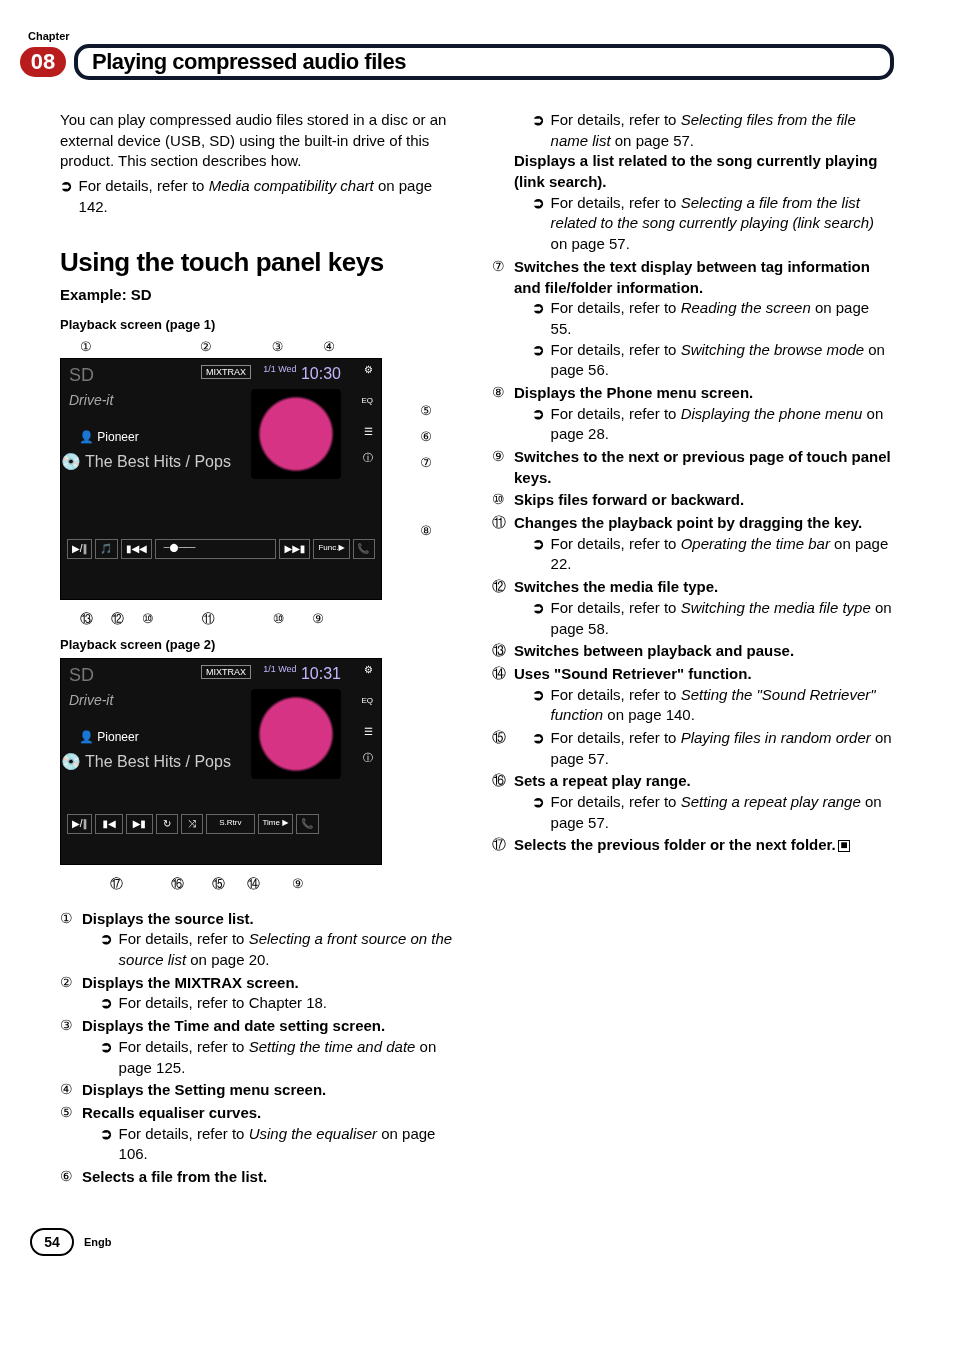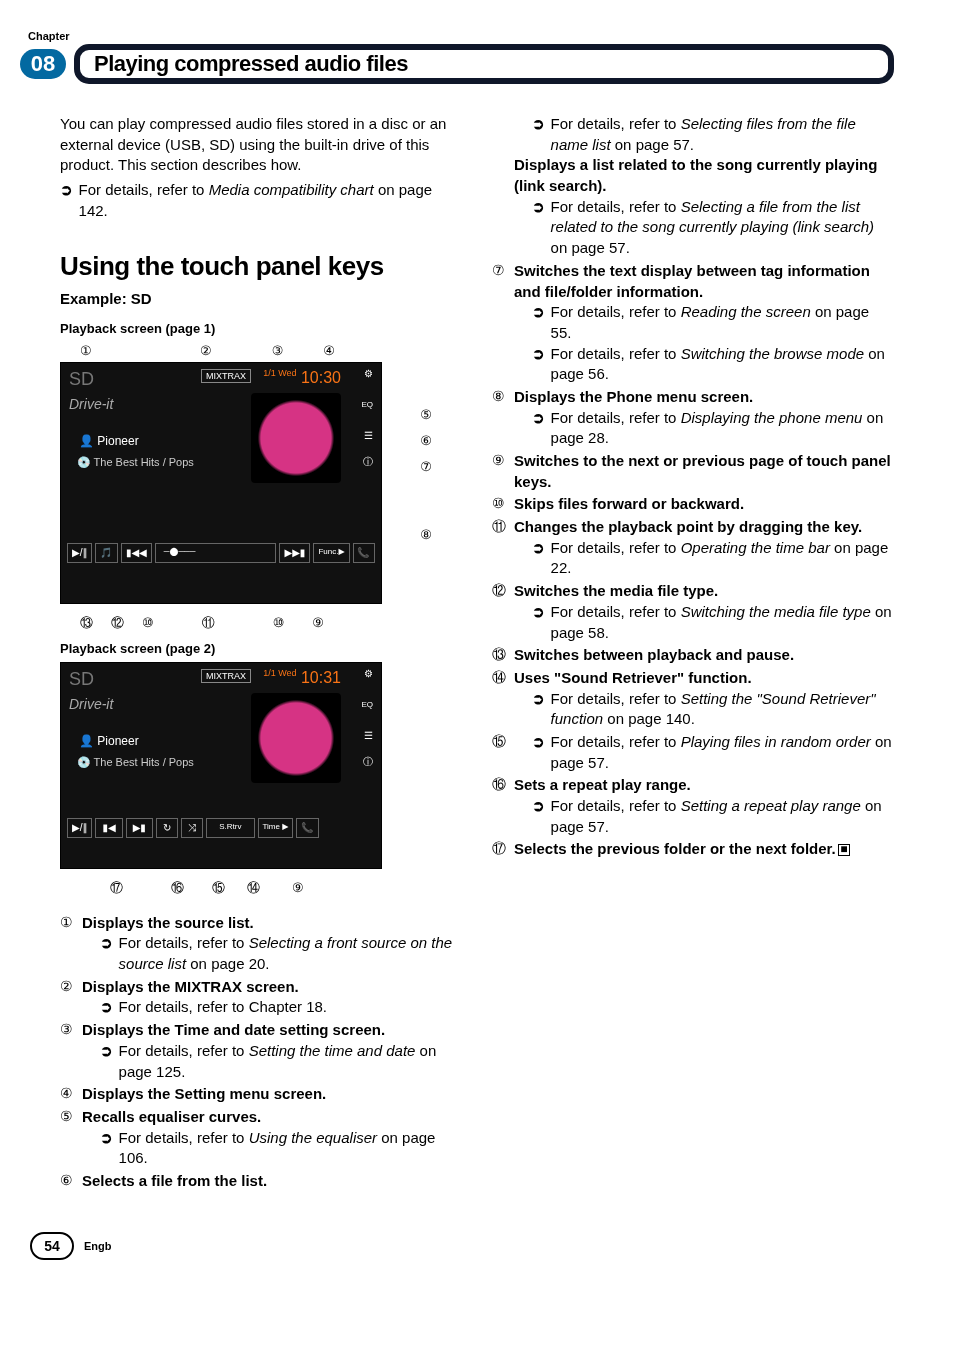--- a/index.html
+++ b/index.html
@@ -25,35 +25,35 @@
     font-weight: bold;
     margin-left: -32px;
   }
   .chapter-row {
     display: flex;
     align-items: center;
     margin-left: -40px;
     margin-top: 2px;
   }
   .chapter-num {
-    background: #0369a1;
+    background: #b91c1c;
     color: #fff;
     font-weight: bold;
     font-size: 22px;
     width: 46px;
     height: 30px;
     border-radius: 15px;
     display: flex;
     align-items: center;
     justify-content: center;
     margin-right: 8px;
     flex: 0 0 auto;
   }
   .chapter-title-box {
-    border: 6px solid #0f172a;
+    border: 4px solid #0f172a;
     border-radius: 15px;
     height: 28px;
     flex: 1 1 auto;
     display: flex;
     align-items: center;
     padding-left: 14px;
   }
   .chapter-title {
     font-size: 22px;
     font-weight: 900;
@@ -103,28 +103,28 @@
     height: 240px;
     background: #111;
     border: 1px solid #000;
     margin-bottom: 10px;
     position: relative;
     color: #fff;
     font-size: 10px;
   }
   .screenshot-box.small { height: 205px; }
   .ss-time {
-    position: absolute; top: 4px; right: 40px; font-size: 16px; color:#f97316;
+    position: absolute; top: 4px; right: 40px; font-size: 16px; color:#c4b5fd;
   }
   .ss-logo {
     position: absolute; top: 4px; left: 8px; font-size: 18px; color:#777; font-weight:normal;
   }
   .ss-drive { position:absolute; top:32px; left:8px; color:#aaa; font-style:italic; font-size:14px;}
   .ss-artist { position:absolute; top:70px; left:18px; color:#fff; font-size:12px;}
-  .ss-track { position:absolute; top:92px; left:16px; color:#ccc; font-size:11px;}
+  .ss-track { position:absolute; top:92px; left:0; color:#ccc; font-size:16px;}
   .ss-flower {
     position:absolute; right:40px; top:30px; width:90px; height:90px;
     background: radial-gradient(circle at 50% 50%, #d63384 0%, #d63384 55%, #000 60%);
     border-radius:4px;
   }
   .callout-row-top {
     display:flex;
     gap: 0;
     margin-left: 20px;
     margin-bottom: 2px;

